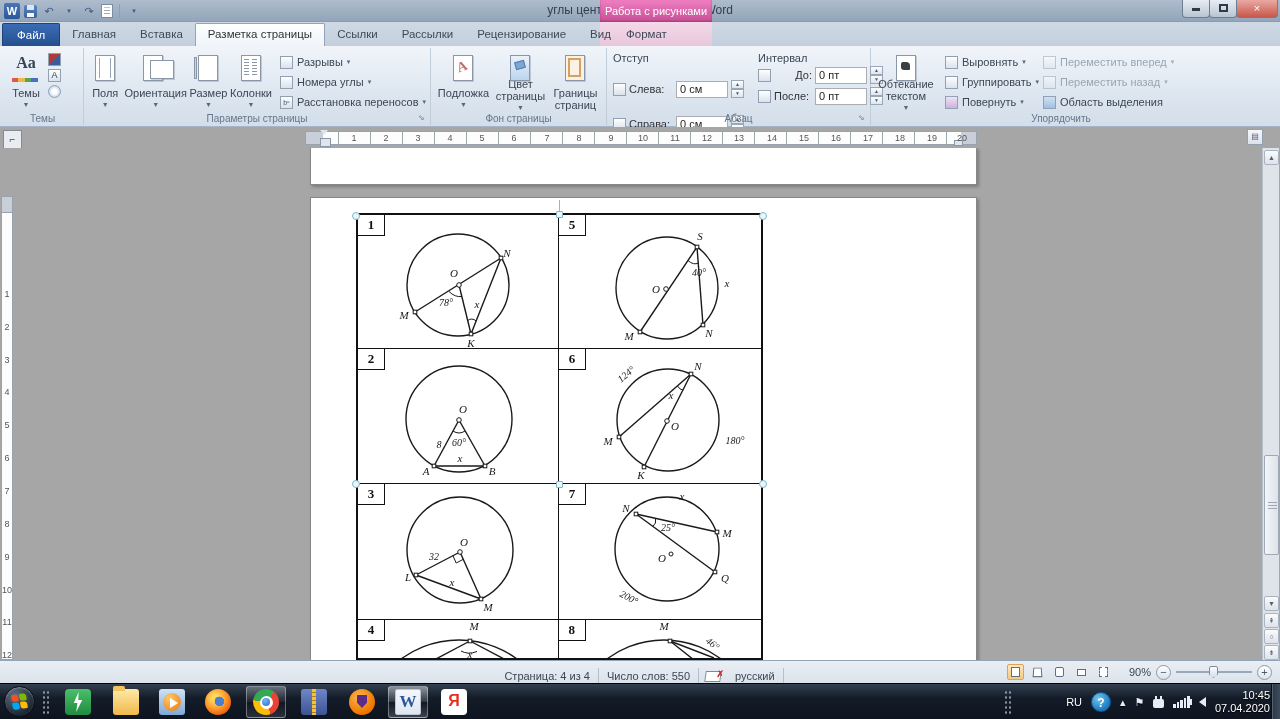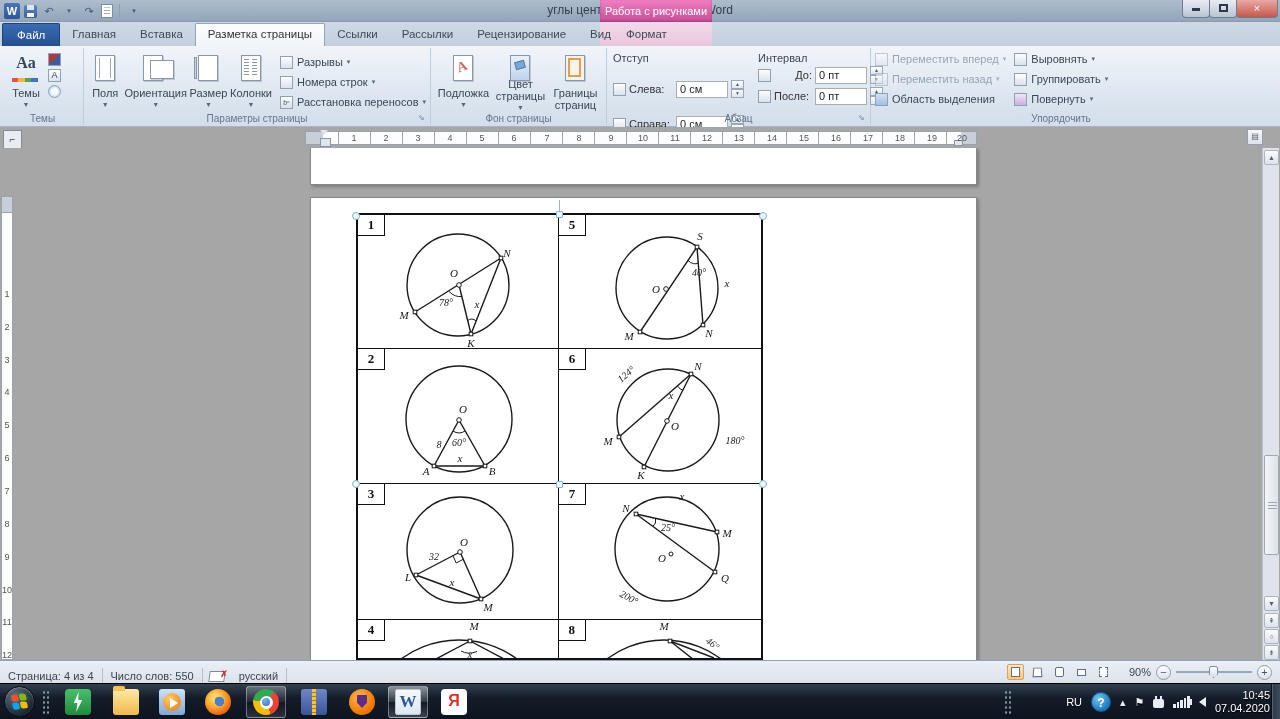--- a/index.html
+++ b/index.html
@@ -112,21 +112,21 @@
   
   .vscroll { position:absolute; left:1262px; top:0; width:17px; height:512px; background:#dfe4ea; border-left:1px solid #b7bfca; }
   .sbtn { position:absolute; left:1px; width:15px; height:15px; background:linear-gradient(#fafbfc,#dde3ea);
     border:1px solid #aab4c0; border-radius:2px; font-size:7px; text-align:center; line-height:13px; color:#56616e; }
   .sthumb { position:absolute; left:1px; top:307px; width:15px; height:100px; background:linear-gradient(90deg,#f4f6f8,#dde3ea);
     border:1px solid #9fa9b6; border-radius:2px; }
   .sthumb:before { content:""; position:absolute; left:3px; top:46px; width:9px; height:1px; background:#9fa9b6; box-shadow:0 3px 0 #9fa9b6, 0 6px 0 #9fa9b6; }
 
   
   .statusbar { position:absolute; left:0; top:660px; width:1280px; height:31px;
-    background:linear-gradient(#eaeff4,#d6dee7); border-top:1px solid #95a3b6; display:flex; align-items:center; font-size:11px; color:#3b4754; }
+    background:linear-gradient(#eaeff4,#d6dee7); border-top:1px solid #95a3b6; display:flex; align-items:center; font-size:11px; color:#3b4754;justify-content:center; }
   .statusbar .seg { padding:0 8px; }
   .statusbar .vsep { width:1px; height:16px; background:#b4bfcc; }
   .bookicon { width:16px; height:12px; position:relative; margin:0 6px; }
   .bookicon:before { content:""; position:absolute; left:0; top:1px; width:14px; height:9px; background:#fff; border:1px solid #7b8a9c; transform:skewX(-8deg); }
   .bookicon:after { content:"✗"; position:absolute; right:-3px; top:-1px; color:#cc2b2b; font-size:9px; font-weight:bold; }
   .sb-right { position:absolute; right:8px; top:0; height:22px; display:flex; align-items:center; gap:5px;margin-left:33px; }
   .viewbtn { width:17px; height:16px; border:1px solid transparent; border-radius:2px; display:flex; align-items:center; justify-content:center; }
   .viewbtn.on { border-color:#d9a45a; background:linear-gradient(#fde8c4,#f6c87e); }
   .vb-glyph { width:9px; height:10px; background:#fff; border:1px solid #5f6f82; }
   .vb-glyph.book { transform:perspective(20px) rotateX(20deg); }
@@ -283,21 +283,21 @@
             <span class="arrow">▼</span>
         </div>
         <div style="display:flex;flex-direction:column;justify-content:center;gap:2px;padding-left:6px;">
           <div class="smallrow">
             <div class="sic"></div>
               <span>Разрывы</span>
               <span class="arrow">▾</span>
           </div>
           <div class="smallrow">
             <div class="sic"></div>
-              <span>Номера строк</span>
+              <span>Номера углы</span>
               <span class="arrow">▾</span>
           </div>
           <div class="smallrow">
             <div class="sic" style="font-size:7px;line-height:11px;text-align:center;color:#456;">bᶜ</div>
               <span>Расстановка переносов</span>
               <span class="arrow">▾</span>
           </div>
         </div>
       </div>
       <div class="glabel">Параметры страницы</div>
@@ -377,51 +377,59 @@
               </div>
           </div>
         </div>
       </div>
       <div class="glabel">Абзац</div>
       <div class="launcher">⇘</div>
     </div>
 
     <div class="rgroup" style="left:871px; width:380px; border-right:none;">
       <div style="display:flex; padding:2px 4px; gap:4px;">
+        <div class="bigbtn" style="width:62px;">
+          <div class="icon32">
+            <div class="pg"></div>
+            <div style="position:absolute;left:10px;top:8px;width:9px;height:8px;background:#3a3f46;border-radius:2px 4px 1px 3px;"></div>
+          </div>
+          <span class="cap">Обтекание текстом</span>
+            <span class="arrow">▼</span>
+        </div>
+        <div style="display:flex;flex-direction:column;justify-content:center;gap:2px;padding-left:4px;">
+          <div class="smallrow">
+            <div class="sic"></div>
+              <span>Выровнять</span>
+              <span class="arrow">▾</span>
+          </div>
+          <div class="smallrow">
+            <div class="sic"></div>
+              <span>Группировать</span>
+              <span class="arrow">▾</span>
+          </div>
+          <div class="smallrow">
+            <div class="sic" style="background:linear-gradient(#efe3f5,#cdb1e0);"></div>
+              <span>Повернуть</span>
+              <span class="arrow">▾</span>
+          </div>
+        </div>
         <div style="display:flex;flex-direction:column;justify-content:center;gap:2px;">
           <div class="smallrow disabled">
             <div class="sic" style="opacity:.5;"></div>
               <span>Переместить вперед</span>
               <span class="arrow" style="color:#aab;">▾</span>
           </div>
           <div class="smallrow disabled">
             <div class="sic" style="opacity:.5;"></div>
               <span>Переместить назад</span>
               <span class="arrow" style="color:#aab;">▾</span>
           </div>
           <div class="smallrow">
             <div class="sic" style="background:linear-gradient(#cfe0f2,#9fc0e4);"></div>
               <span>Область выделения</span>
-          </div>
-        </div>
-        <div style="display:flex;flex-direction:column;justify-content:center;gap:2px;padding-left:4px;">
-          <div class="smallrow">
-            <div class="sic"></div>
-              <span>Выровнять</span>
-              <span class="arrow">▾</span>
-          </div>
-          <div class="smallrow">
-            <div class="sic"></div>
-              <span>Группировать</span>
-              <span class="arrow">▾</span>
-          </div>
-          <div class="smallrow">
-            <div class="sic" style="background:linear-gradient(#efe3f5,#cdb1e0);"></div>
-              <span>Повернуть</span>
-              <span class="arrow">▾</span>
           </div>
         </div>
       </div>
       <div class="glabel">Упорядочить</div>
     </div>
   </div>
 
   <div class="rulerrow">
     <div class="tabsel">⌐</div>
     <div class="hruler">

